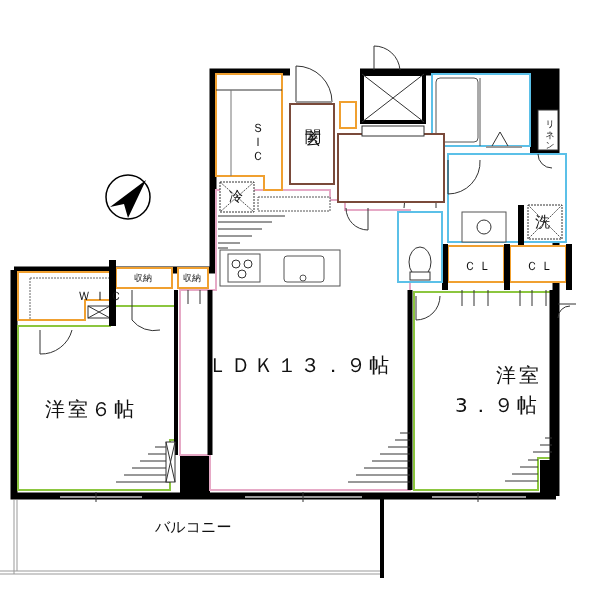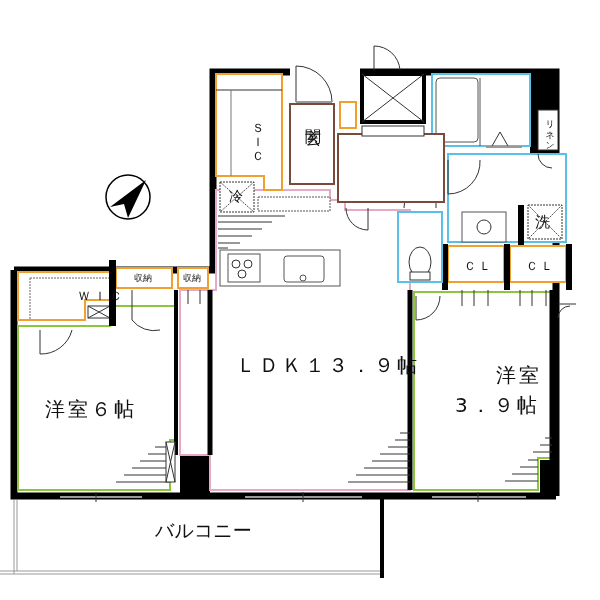--- a/index.html
+++ b/index.html
@@ -187,25 +187,25 @@
   <path d="M416 296 L416 320 A24 24 0 0 0 440 296" fill="none" stroke="#333"></path>
   <path d="M462 290 L462 306 M474 290 L474 306 M488 290 L488 306 M520 290 L520 306 M532 290 L532 306 M546 290 L546 306" stroke="#333"></path>
   <path d="M188 290 L188 304 M200 290 L200 304" stroke="#333"></path>
 
   <g>
     <circle cx="128" cy="197" r="22" fill="#fff" stroke="#000" stroke-width="1.5"></circle>
     <path d="M146 180 L110 207 L124 204 L128 218 Z" fill="#000"></path>
   </g>
 </svg>
 
-<div class="lbl room-lg" style="left:208px;top:352px;padding-left:28px;">ＬＤＫ１３．９帖</div>
+<div class="lbl room-lg" style="left:208px;top:352px;">ＬＤＫ１３．９帖</div>
 <div class="lbl room-lg" style="left:45px;top:396px;text-align:right;">洋室６帖</div>
 <div class="lbl room-lg" style="left:496px;top:362px;">洋室</div>
 <div class="lbl room-lg" style="left:455px;top:392px;">3．９帖</div>
-<div class="lbl" style="left:155px;top:518px;font-size:19px;">バルコニー</div>
+<div class="lbl" style="left:155px;top:518px;font-size:15px;">バルコニー</div>
 <div class="lbl vert" style="left:249px;top:115px;font-size:12px;letter-spacing:2px;">ＳＩＣ</div>
 <div class="lbl vert" style="left:302px;top:116px;font-size:16px;">玄関</div>
 <div class="lbl" style="left:38px;top:288px;font-size:12px;letter-spacing:4px;margin-left:40px;">ＷＩＣ</div>
 <div class="lbl" style="left:229px;top:188px;font-size:14px;">冷</div>
 <div class="lbl" style="left:535px;top:213px;font-size:15px;">洗</div>
 <div class="lbl vert room-sm" style="left:543px;top:114px;">リネン</div>
 <div class="lbl" style="left:464px;top:258px;font-size:12px;letter-spacing:3px;">ＣＬ</div>
 <div class="lbl" style="left:526px;top:258px;font-size:12px;letter-spacing:3px;">ＣＬ</div>
 <div class="lbl room-sm" style="left:134px;top:272px;">収納</div>
 <div class="lbl room-sm" style="left:183px;top:272px;">収納</div>

